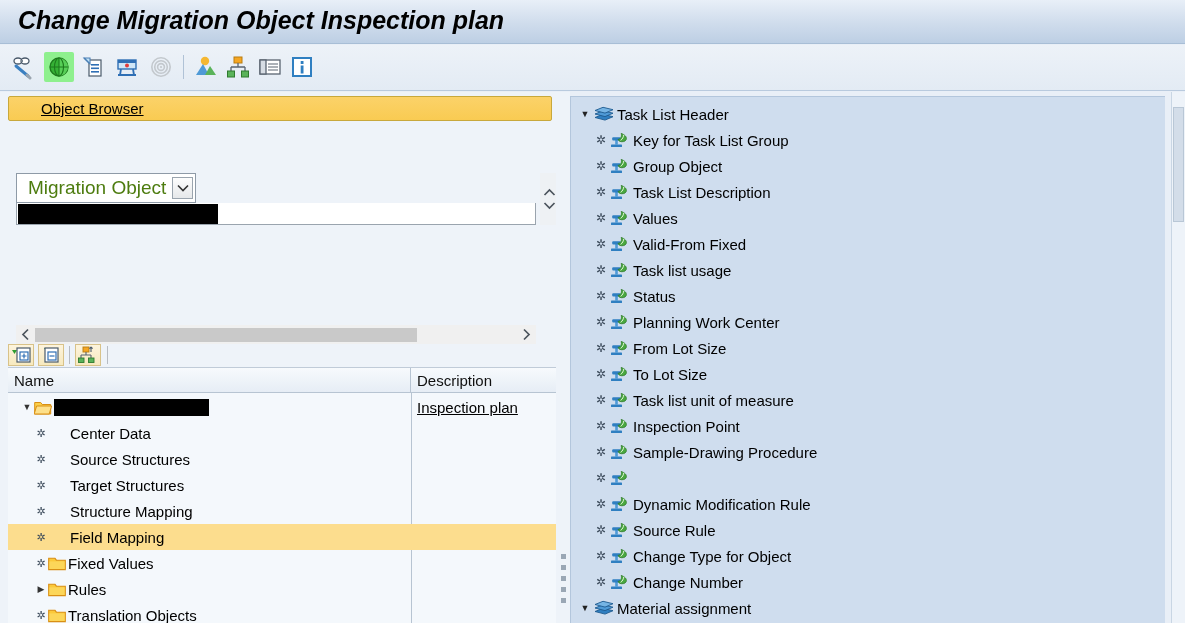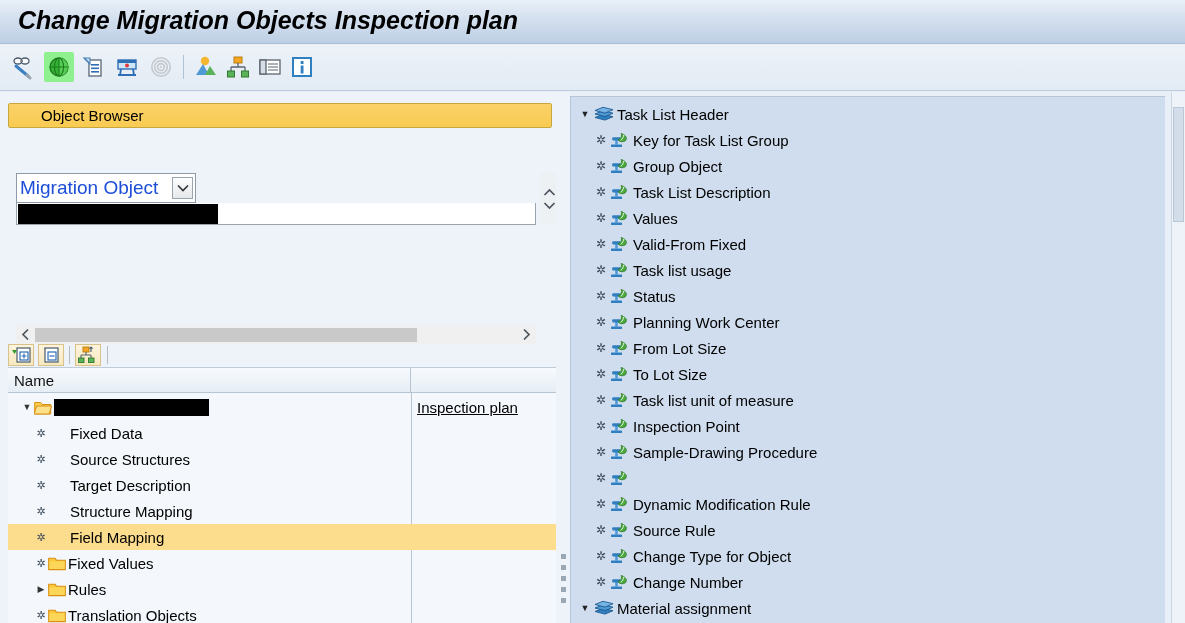--- a/index.html
+++ b/index.html
@@ -53,38 +53,39 @@
   .yellowbtn {
     position: absolute; left: 8px; width: 544px; height: 25px;
     box-sizing: border-box;
     border: 1px solid #c8a83c;
     border-radius: 2px;
     font-size: 15px; color: #000;
     display: flex; align-items: center;
     padding-left: 32px;
   }
   #btn-object-browser {
-    top: 11px;
+    top: 4px;
     background: linear-gradient(to bottom,#fbd269 0%,#f9cb52 100%);
+    text-decoration: underline;
   }
   #btn-advanced-search {
     top: 39px;
     background: linear-gradient(to bottom,#fde8a4 0%,#fbdc7f 100%);
   }
 
   
   #combo-wrap {
     position: absolute; left: 16px; top: 81px; width: 180px; height: 30px;
     background: #ffffff;
     border: 1px solid #8e9aa7;
     box-sizing: border-box;
     display: flex; align-items: center;
   }
   #combo-label {
-    font-size: 19px; color: #1d4ed8; padding-left: 3px; white-space: nowrap;
+    font-size: 19px; color: #4d7c0f; padding-left: 11px; white-space: nowrap;
   }
   #combo-arrow {
     position: absolute; right: 2px; top: 3px; width: 21px; height: 22px;
     background: linear-gradient(to bottom,#fdfdfd,#e6e8ea);
     border: 1px solid #9aa4ae;
     box-sizing: border-box;
     display: flex; align-items: center; justify-content: center;
   }
   #redacted-field {
     position: absolute; left: 16px; top: 111px; width: 520px; height: 22px;
@@ -234,21 +235,21 @@
     position: absolute; left: 1165px; top: 92px; width: 6px; height: 531px;
     background: #e9eff7;
   }
 </style>
 </head>
 <body>
 
 <div id="app">
 
   <div id="titlebar">
-    <div class="title">Change Migration Objects Inspection plan</div>
+    <div class="title">Change Migration Object Inspection plan</div>
   </div>
 
   <div id="toolbar">
 
     <div class="tb-btn" style="left:8px">
       <svg width="26" height="26" viewBox="0 0 26 26">
         <ellipse cx="8" cy="7" rx="4" ry="3" fill="#fff" stroke="#4a5a6b" stroke-width="1.3"></ellipse>
         <ellipse cx="15" cy="7" rx="4" ry="3" fill="#fff" stroke="#4a5a6b" stroke-width="1.3"></ellipse>
         <path d="M12 7h1" stroke="#4a5a6b" stroke-width="1.3"></path>
         <path d="M6 12 L18 22" stroke="#3a7fc1" stroke-width="3" stroke-linecap="round"></path>
@@ -404,52 +405,53 @@
           <rect x="0.5" y="12" width="5.5" height="4.5" fill="#5ab35a" stroke="#2f7a2f" stroke-width="0.9"></rect>
           <rect x="10.5" y="12" width="5.5" height="4.5" fill="#5ab35a" stroke="#2f7a2f" stroke-width="0.9"></rect>
         </svg>
       </div>
       <div class="mini-sep" style="left:99px"></div>
     </div>
 
     <div id="treegrid">
       <div id="gridheader">
         <div class="hcell c1">Name</div>
+        <div class="hcell c2">Description</div>
       </div>
       <div class="colsplit"></div>
       <div id="tree-rows">
           <div class="trow" style="top: 26px;">
             <span style="flex: 0 0 auto; width: 12px;"></span>
             <span class="twist">▼</span>
             <span class="ficon">
               <svg width="18" height="15" viewBox="0 0 18 15">
                 <path d="M0.7 2.5 h6 l1.5 2 h8.5 v9.5 h-16 z" fill="#fbd04a" stroke="#d98f14" stroke-width="1"></path>
                 <path d="M2.6 6 h15 l-2.4 8 h-15 z" fill="#fde08a" stroke="#d98f14" stroke-width="1"></path>
               </svg>
             </span>
             <span class="label"><span class="redactbar"></span></span>
             <span class="desc">Inspection plan</span>
           </div>
           <div class="trow" style="top: 52px;">
             <span style="flex: 0 0 auto; width: 26px;"></span>
             <span class="twist" style="font-size: 11px; color: rgb(59, 74, 90);">✲</span>
             <span style="flex: 0 0 auto; width: 22px;"></span>
-            <span class="label">Fixed Data</span>
+            <span class="label">Center Data</span>
           </div>
           <div class="trow" style="top: 78px;">
             <span style="flex: 0 0 auto; width: 26px;"></span>
             <span class="twist" style="font-size: 11px; color: rgb(59, 74, 90);">✲</span>
             <span style="flex: 0 0 auto; width: 22px;"></span>
             <span class="label">Source Structures</span>
           </div>
           <div class="trow" style="top: 104px;">
             <span style="flex: 0 0 auto; width: 26px;"></span>
             <span class="twist" style="font-size: 11px; color: rgb(59, 74, 90);">✲</span>
             <span style="flex: 0 0 auto; width: 22px;"></span>
-            <span class="label">Target Description</span>
+            <span class="label">Target Structures</span>
           </div>
           <div class="trow" style="top: 130px;">
             <span style="flex: 0 0 auto; width: 26px;"></span>
             <span class="twist" style="font-size: 11px; color: rgb(59, 74, 90);">✲</span>
             <span style="flex: 0 0 auto; width: 22px;"></span>
             <span class="label">Structure Mapping</span>
           </div>
           <div class="trow sel" style="top: 156px;">
             <span style="flex: 0 0 auto; width: 26px;"></span>
             <span class="twist" style="font-size: 11px; color: rgb(59, 74, 90);">✲</span>

